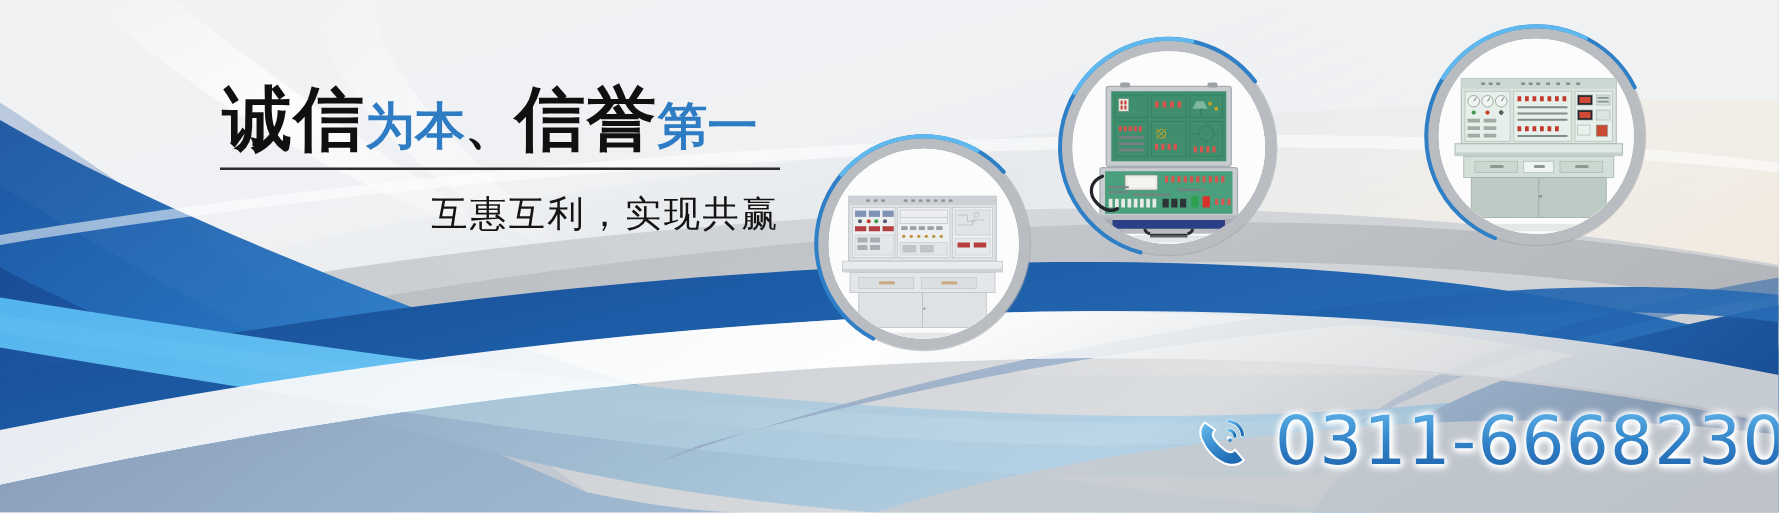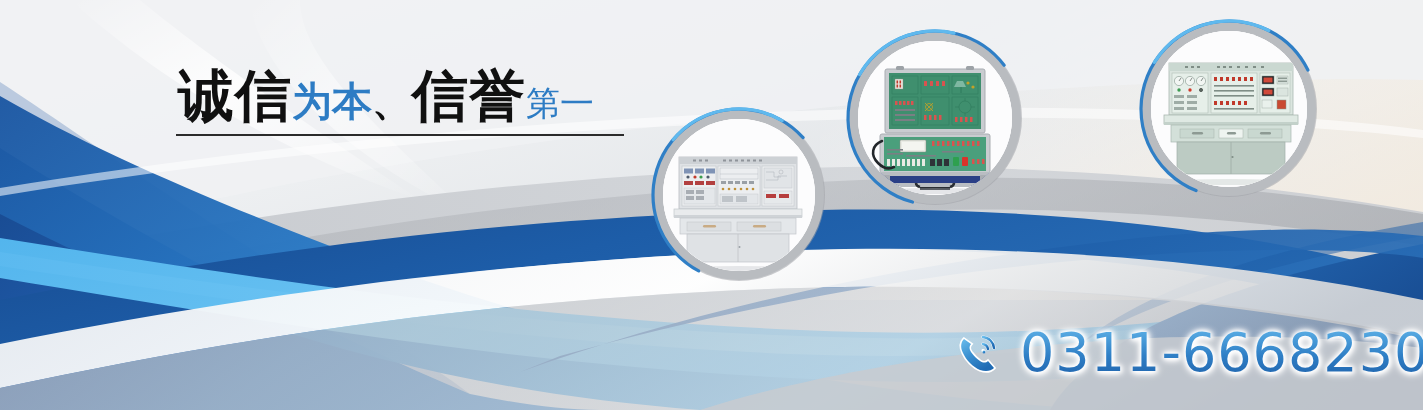--- a/index.html
+++ b/index.html
@@ -17,21 +17,21 @@
   
   #text-block{position:absolute;left:176px;top:68px;width:452px;}
   #headline{
     white-space:nowrap;line-height:1;margin:0;padding:0 0 6px 2px;
     font-family:"DejaVu Sans","Liberation Sans",sans-serif;
   }
   .hl-big{font-size:56px;font-weight:700;color:#101010;letter-spacing:1px;
           vertical-align:baseline;text-align:right;}
   .hl-blue{font-size:40px;font-weight:700;color:#2d7cc4;letter-spacing:0px;
            vertical-align:baseline;}
-  .hl-small{font-size:34px;font-weight:400;color:#2d7cc4;letter-spacing:0px;
+  .hl-small{font-size:40px;font-weight:700;color:#2d7cc4;letter-spacing:0px;
             vertical-align:baseline;margin-top:14px;}
   .hl-comma{font-size:40px;font-weight:700;color:#101010;vertical-align:baseline;}
   #rule{height:0;border:0;border-top:2px solid #2b2b2b;margin:4px 0 0 0;width:448px;}
   #subtitle{
     margin:16px 0 0 0;text-align:right;width:448px;
     font-size:29px;font-weight:400;color:#141414;letter-spacing:2px;
     font-family:"DejaVu Sans","Liberation Sans",sans-serif;white-space:nowrap;
   }
 
   
@@ -195,20 +195,21 @@
 
     <path d="M0,196 C280,150 600,122 930,118 C1130,116 1300,124 1423,138
              L1423,130 C1300,114 1130,106 930,108 C600,112 280,142 0,188 Z" fill="#ffffff" opacity="0.55"></path>
   </svg>
 
   <div id="text-block">
     <div id="headline">
       <span class="hl-big">诚信</span><span class="hl-blue">为本</span><span class="hl-comma">、</span><span class="hl-big">信誉</span><span class="hl-small">第一</span>
     </div>
     <hr id="rule">
+    <div id="subtitle">互惠互利，实现共赢</div>
   </div>
 
   <div class="circle" style="left:654px;top:110px;width:170px;height:170px;">
     <div class="ring-gray"></div>
     <div class="photo">
       <svg viewBox="0 0 152 152">
         <rect x="0" y="0" width="152" height="152" fill="#fcfcfd"></rect>
 
         <rect x="16" y="38" width="118" height="52" fill="#dfe2e5" stroke="#b9bdc2" stroke-width="0.8"></rect>
         <rect x="16" y="38" width="118" height="7" fill="#cdd1d5"></rect>

